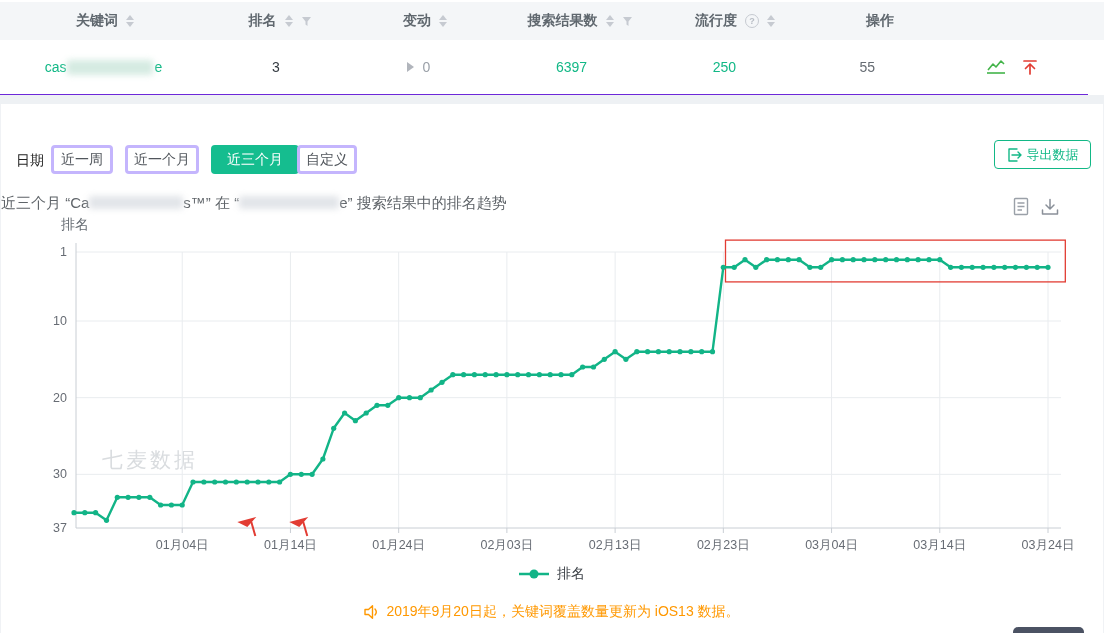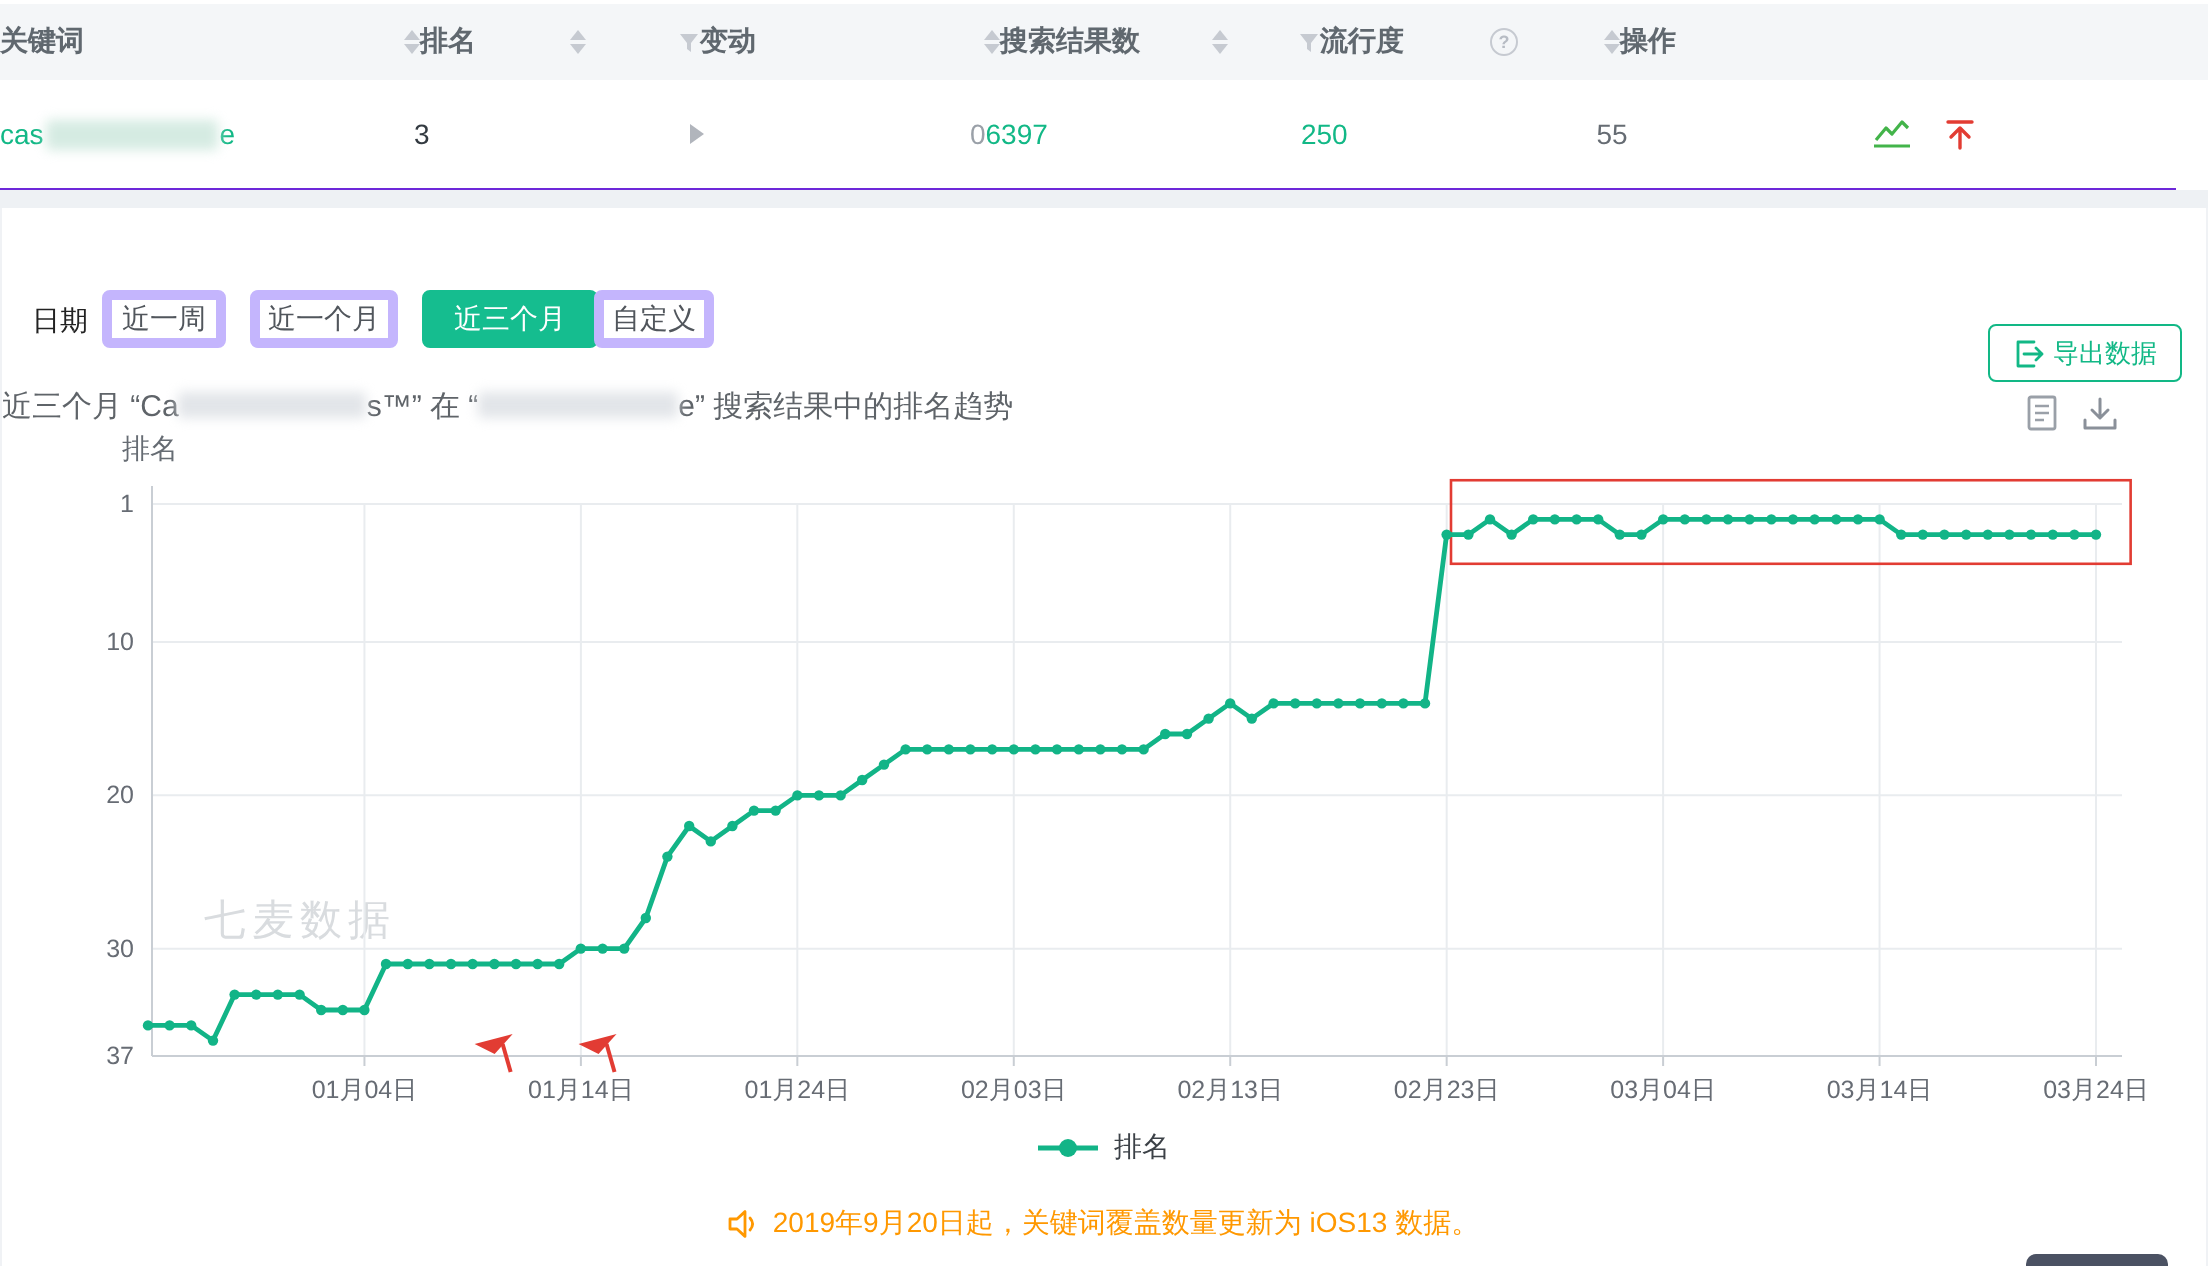--- a/index.html
+++ b/index.html
@@ -1,21 +1,21 @@
 <!DOCTYPE html>
 <html><head>
 <meta charset="utf-8">
 <style>
   html,body{margin:0;padding:0}
   body{width:1104px;height:633px;position:relative;background:#fff;overflow:hidden;
        font-family:"Liberation Sans","DejaVu Sans",sans-serif;color:#333a41}
   
   .thead{position:absolute;top:2px;left:0;right:0;height:38px;background:#f4f6f8;display:flex;align-items:center}
   .trow{position:absolute;top:40px;left:0;right:16px;height:54px;display:flex;align-items:center;background:#fff;border-bottom:6px solid #6d28d9}
-  .col{display:flex;align-items:center;justify-content:space-between;gap:19px;box-sizing:border-box}
+  .col{display:flex;align-items:center;justify-content:center;gap:8px;box-sizing:border-box}
   .col:nth-child(1){width:210px}.col:nth-child(2){width:140px}.col:nth-child(3){width:150px}
   .col:nth-child(4){width:160px}.col:nth-child(5){width:150px}.col:nth-child(6){width:140px}
   .col:nth-child(7){width:154px}
   .thead .col{color:#60686f;font-size:14px;font-weight:bold}
   .sort{display:inline-flex;flex-direction:column;gap:2px;cursor:pointer}
   .sort i{display:block;width:0;height:0;border-left:4px solid transparent;border-right:4px solid transparent}
   .sort .up{border-bottom:5px solid #c6cad1}
   .sort .dn{border-top:5px solid #c6cad1}
   .qmark{width:14px;height:14px;border:1px solid #c6cad1;border-radius:50%;display:inline-flex;align-items:center;justify-content:center;box-sizing:border-box}
   .qmark::after{content:"?";font-size:9px;color:#b7bcc4;line-height:1}
@@ -25,26 +25,26 @@
   .teal{color:#12b886}
   .gray{color:#666c73}
   .tri-right{width:0;height:0;border-top:5px solid transparent;border-bottom:5px solid transparent;border-left:7px solid #b1b5bc;display:inline-block}
   .chg{color:#9aa0a8;font-size:14px}
   .opicons{display:flex;gap:16px;align-items:center}
   
   .gap{position:absolute;top:95px;left:0;right:0;height:9px;background:#eef1f4}
   
   .card2{position:absolute;top:104px;left:0;right:0;bottom:0;background:#fff;border-left:1px solid #f0f2f5;border-right:1px solid #f0f2f5;box-sizing:border-box}
   .flabel{position:absolute;left:15px;top:48px;font-size:14px;font-weight:normal;color:#222}
-  .fbtn{position:absolute;top:41px;height:29px;box-sizing:border-box;border:5px solid #c4b5fd;border-radius:4px;
+  .fbtn{position:absolute;top:41px;height:29px;box-sizing:border-box;border:3px solid #c4b5fd;border-radius:4px;
         background:#fff;color:#51565c;font-size:14px;display:flex;align-items:center;justify-content:center;cursor:pointer}
   .fbtn.b1{left:50px;width:62px}.fbtn.b2{left:124px;width:74px}
   .fbtn.b3{left:210px;width:88px}.fbtn.b4{left:296px;width:60px}
   .fbtn.active{background:#15bd8f;border-color:#15bd8f;color:#fff}
-  .export{position:absolute;top:58px;left:993px;width:97px;height:29px;box-sizing:border-box;border:1px solid #12b886;
+  .export{position:absolute;top:36px;left:993px;width:97px;height:29px;box-sizing:border-box;border:1px solid #12b886;
           border-radius:4px;color:#12b886;font-size:13px;display:flex;align-items:center;justify-content:center;gap:5px;background:#fff;cursor:pointer}
   .ctitle{position:absolute;top:90px;left:0;width:100%;text-align:left;font-size:15px;color:#5f6469}
   .tblur{display:inline-block;height:13px;background:#e2e5e9;filter:blur(3px);border-radius:2px;vertical-align:-1px}
   .tblur.t1{width:94px}.tblur.t2{width:100px}
   .cticons{position:absolute;top:93px;left:1012px;display:flex;gap:11px;align-items:center}
   .yaxis-title{position:absolute;left:60px;top:112px;font-size:14px;color:#666c73}
   #chart-svg{position:absolute;left:0;top:111px;width:1104px;height:345px}
   #chart-svg text{font-family:"Liberation Sans","DejaVu Sans",sans-serif;font-size:12.5px;fill:#676c74}
   .watermark{position:absolute;left:101px;top:342px;font-size:21px;letter-spacing:3px;color:#d9dcdf;}
   .legend{position:absolute;top:461px;left:0;width:100%;display:flex;justify-content:center;align-items:center;gap:8px;font-size:14px;color:#3c4147}

